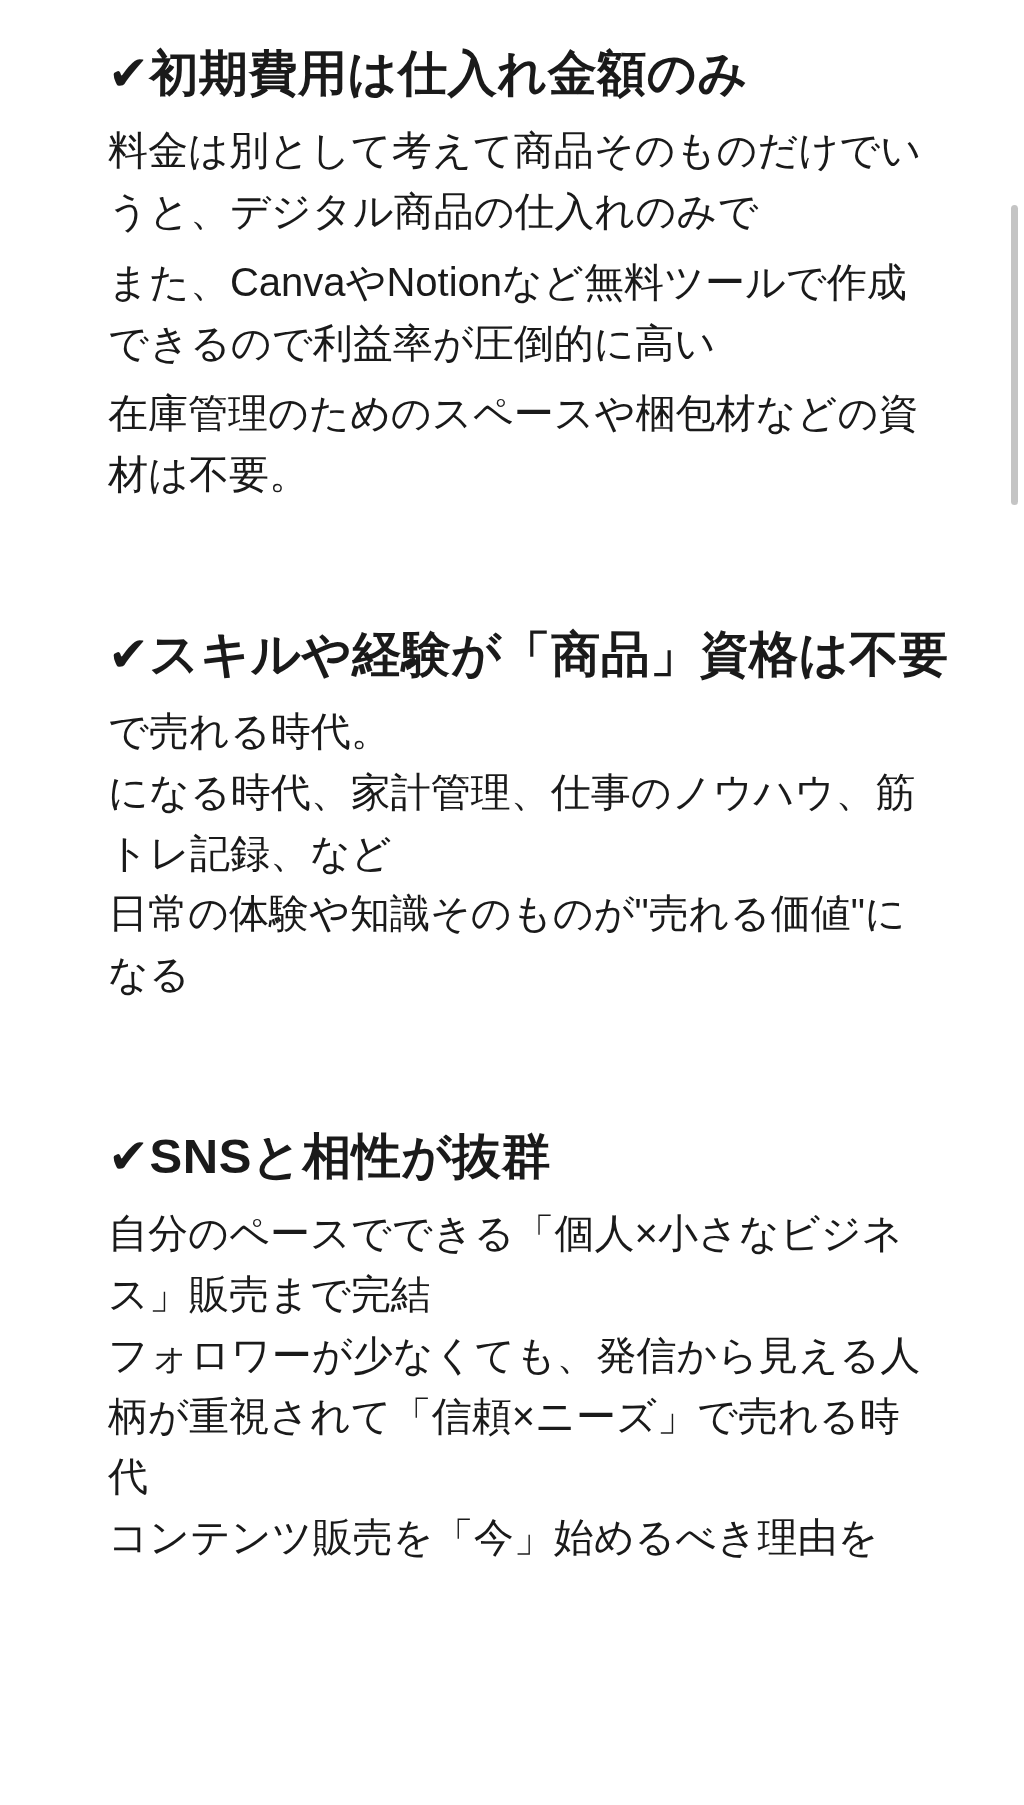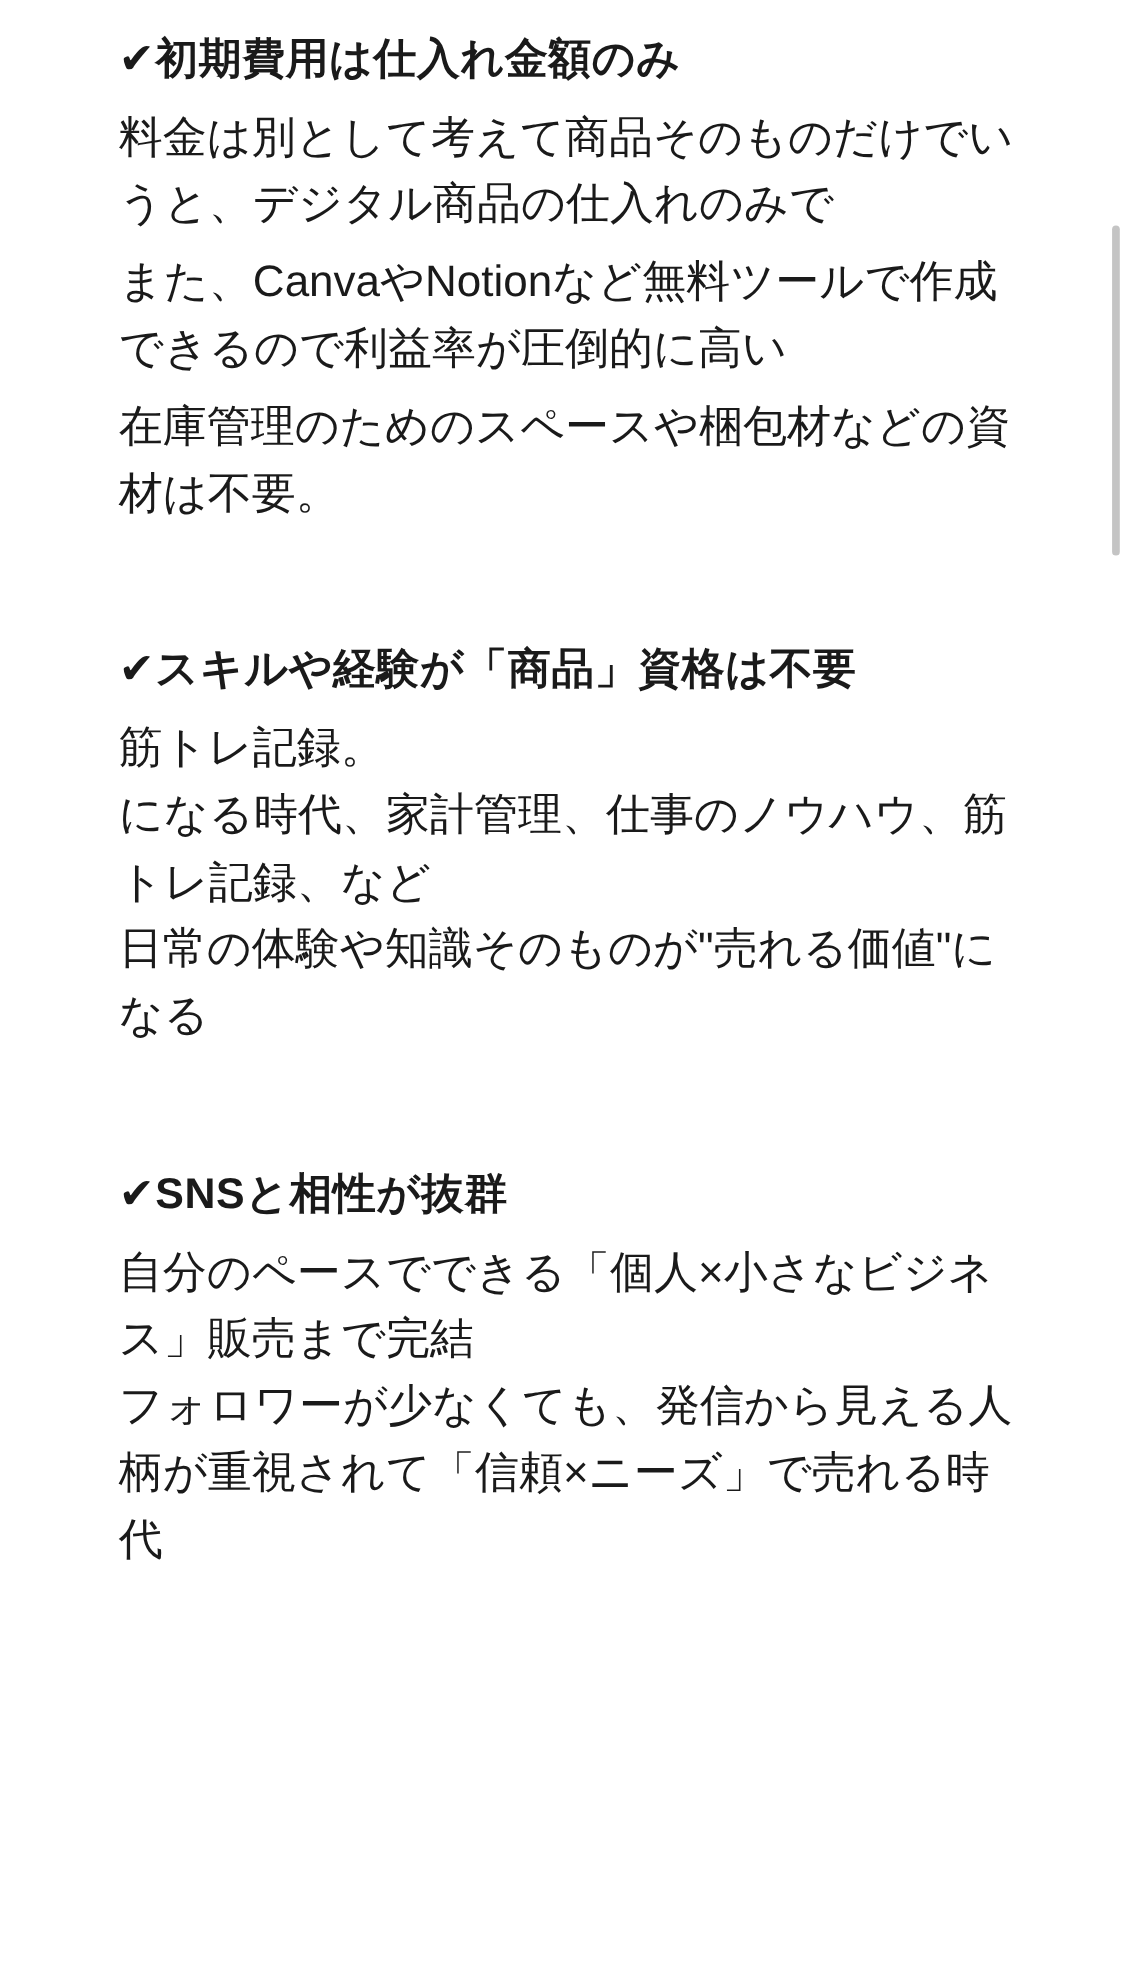--- a/index.html
+++ b/index.html
@@ -21,25 +21,25 @@
     top: 0;
     width: 1024px;
     height: 1805px;
     box-sizing: border-box;
     padding: 28px 100px 0 108px;
   }
   .section {
     margin: 0;
   }
   .heading {
-    font-size: 39px;
+    font-size: 49px;
     font-weight: bold;
     line-height: 1.35;
     letter-spacing: 0.5px;
-    margin: 0 0 14px 0;
+    margin: 12px 0 14px 0;
     white-space: nowrap;
   }
   .para {
     font-size: 40px;
     line-height: 1.52;
     margin: 0 0 10px 0;
     font-weight: 400;
     letter-spacing: 0px;
   }
   .para.tight {
@@ -78,29 +78,30 @@
     <div class="heading">✔初期費用は仕入れ金額のみ</div>
     <div class="para">料金は別として考えて商品そのものだけでいうと、デジタル商品の仕入れのみで</div>
     <div class="para">また、CanvaやNotionなど無料ツールで作成できるので利益率が圧倒的に高い</div>
     <div class="para tight">在庫管理のためのスペースや梱包材などの資材は不要。</div>
   </div>
 
   <div class="gap-lg"></div>
 
   <div class="section">
     <div class="heading">✔スキルや経験が「商品」資格は不要</div>
-    <div class="para tight">筋トレ記録。</div>
+    <div class="para tight">で売れる時代。</div>
     <div class="para tight">になる時代、家計管理、仕事のノウハウ、筋トレ記録、など</div>
     <div class="para">日常の体験や知識そのものが"売れる価値"になる</div>
   </div>
 
   <div class="gap-md"></div>
 
   <div class="section">
     <div class="heading">✔SNSと相性が抜群</div>
     <div class="para tight">自分のペースでできる「個人×小さなビジネス」販売まで完結</div>
     <div class="para tight">フォロワーが少なくても、発信から見える人柄が重視されて「信頼×ニーズ」で売れる時代</div>
+    <div class="para tight">コンテンツ販売を「今」始めるべき理由を</div>
   </div>
 
 </div>
 
 <div class="scrollbar-track"></div>
 <div class="scrollbar-thumb"></div>
 
 </body></html>

